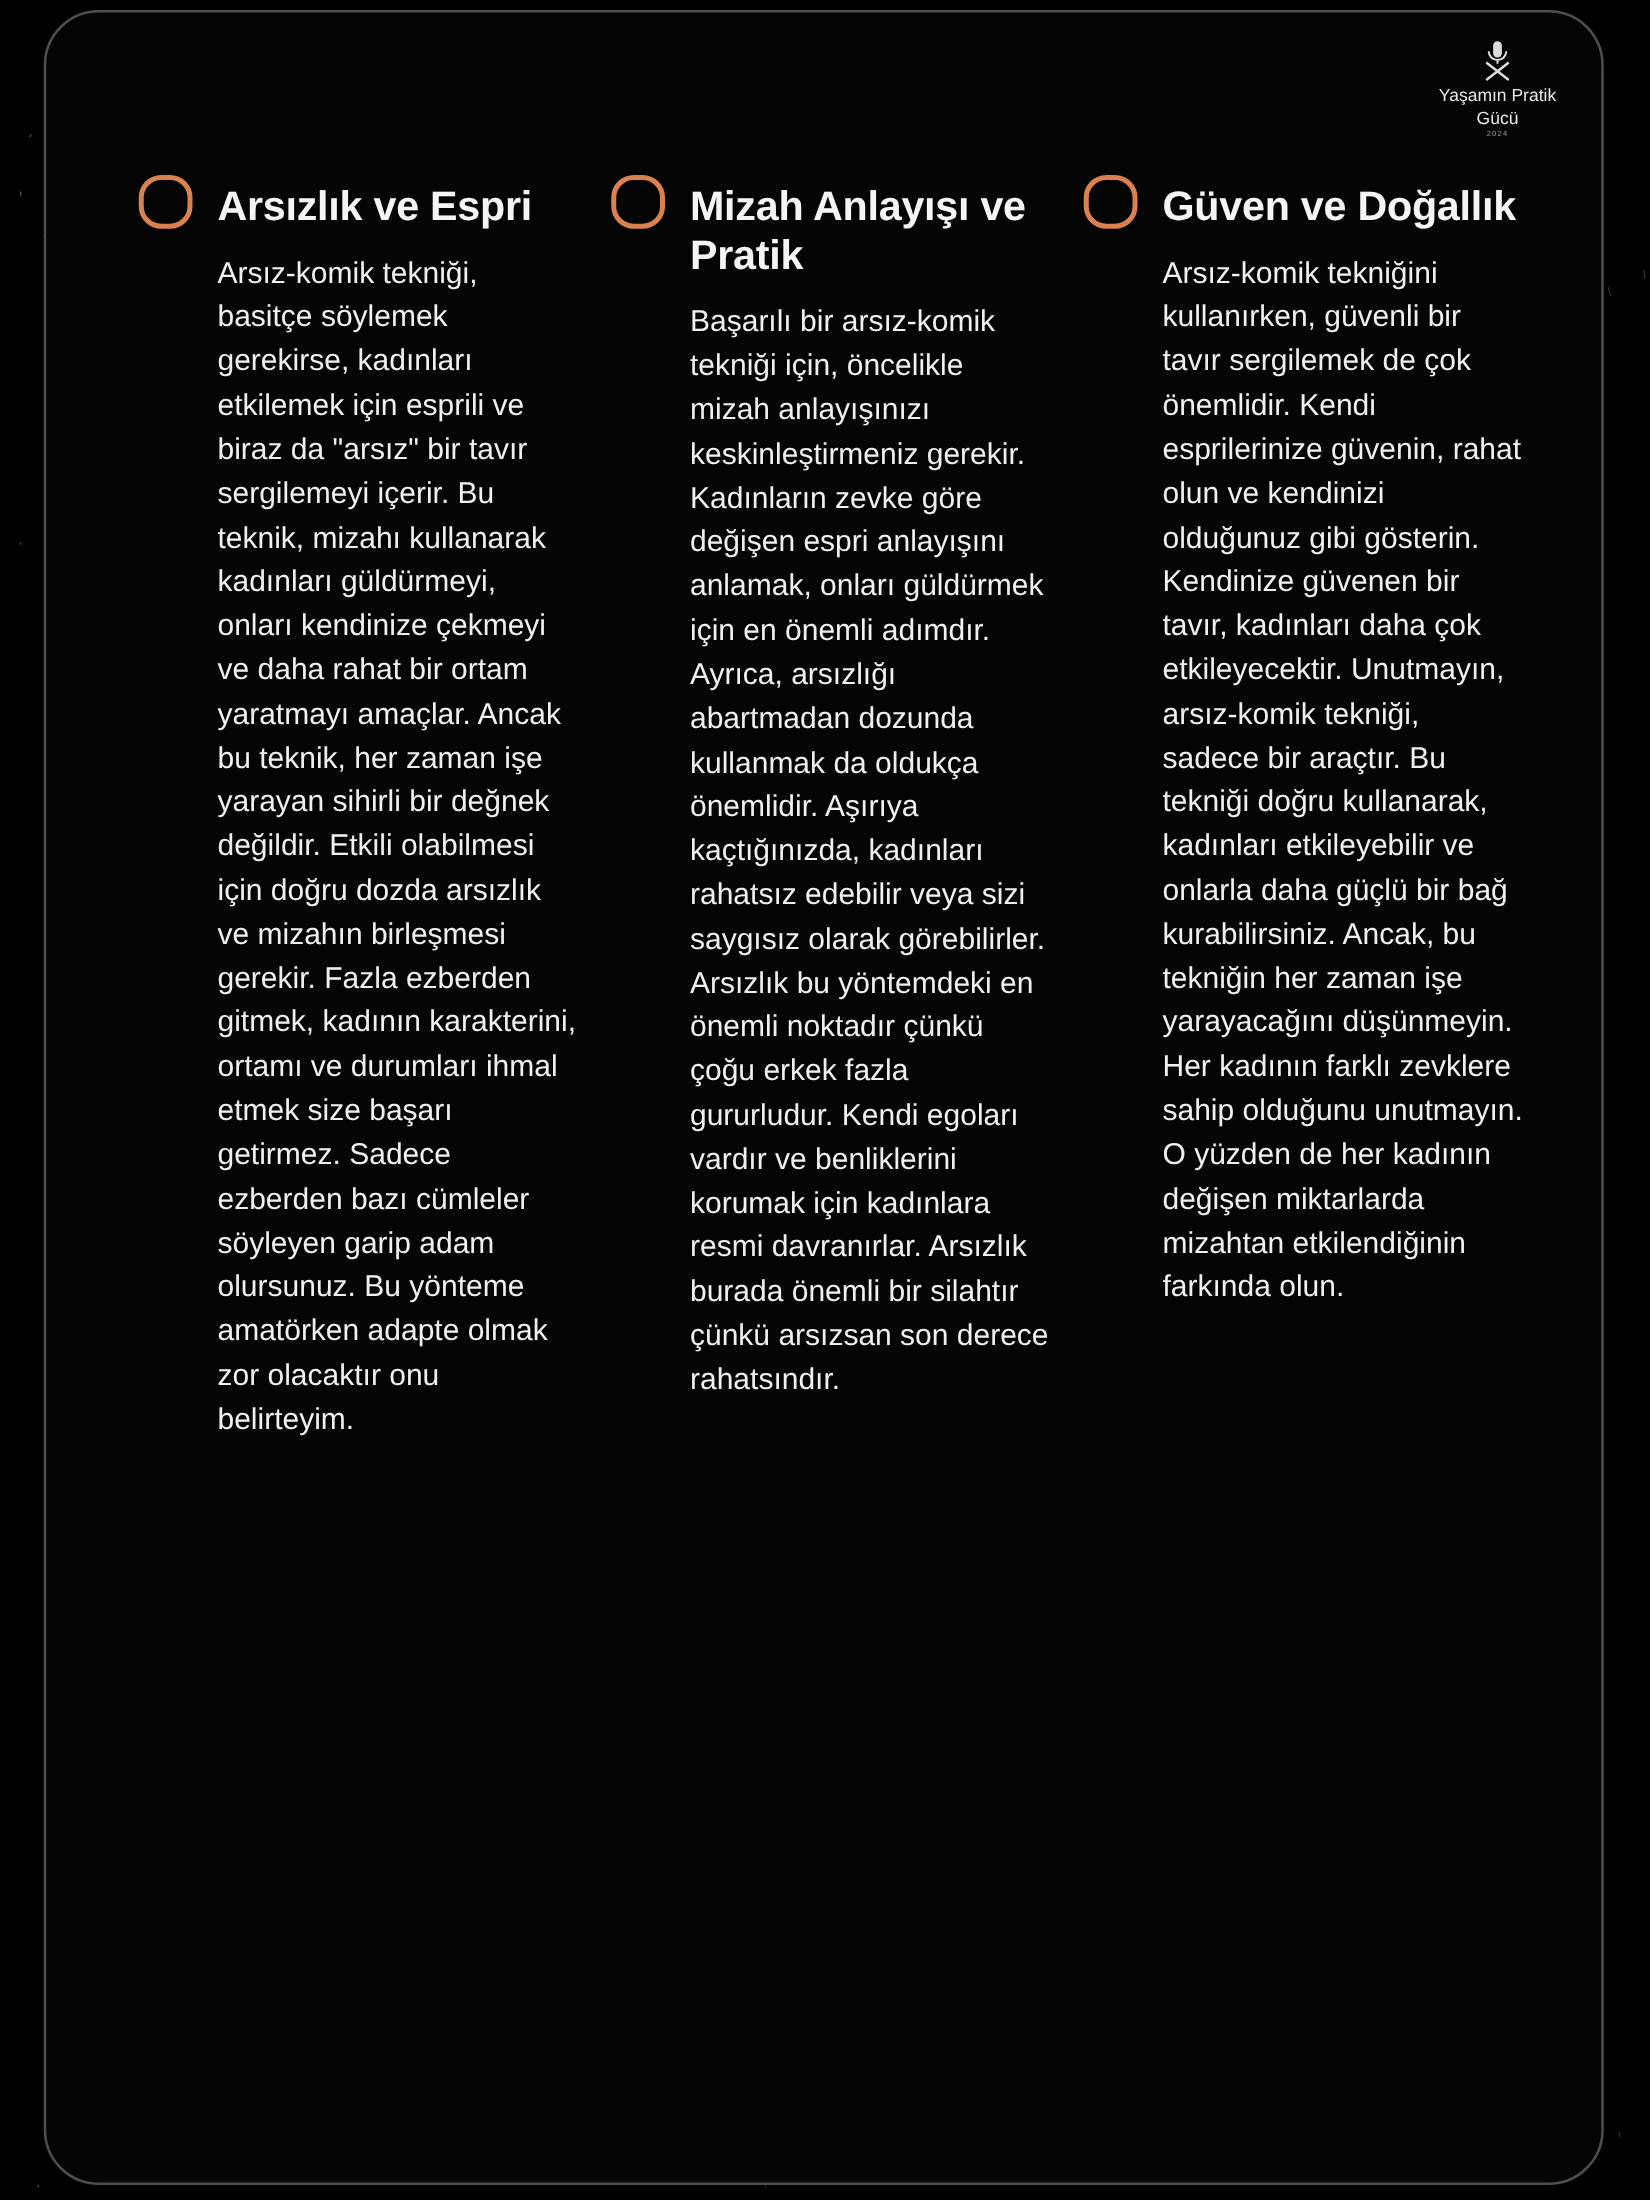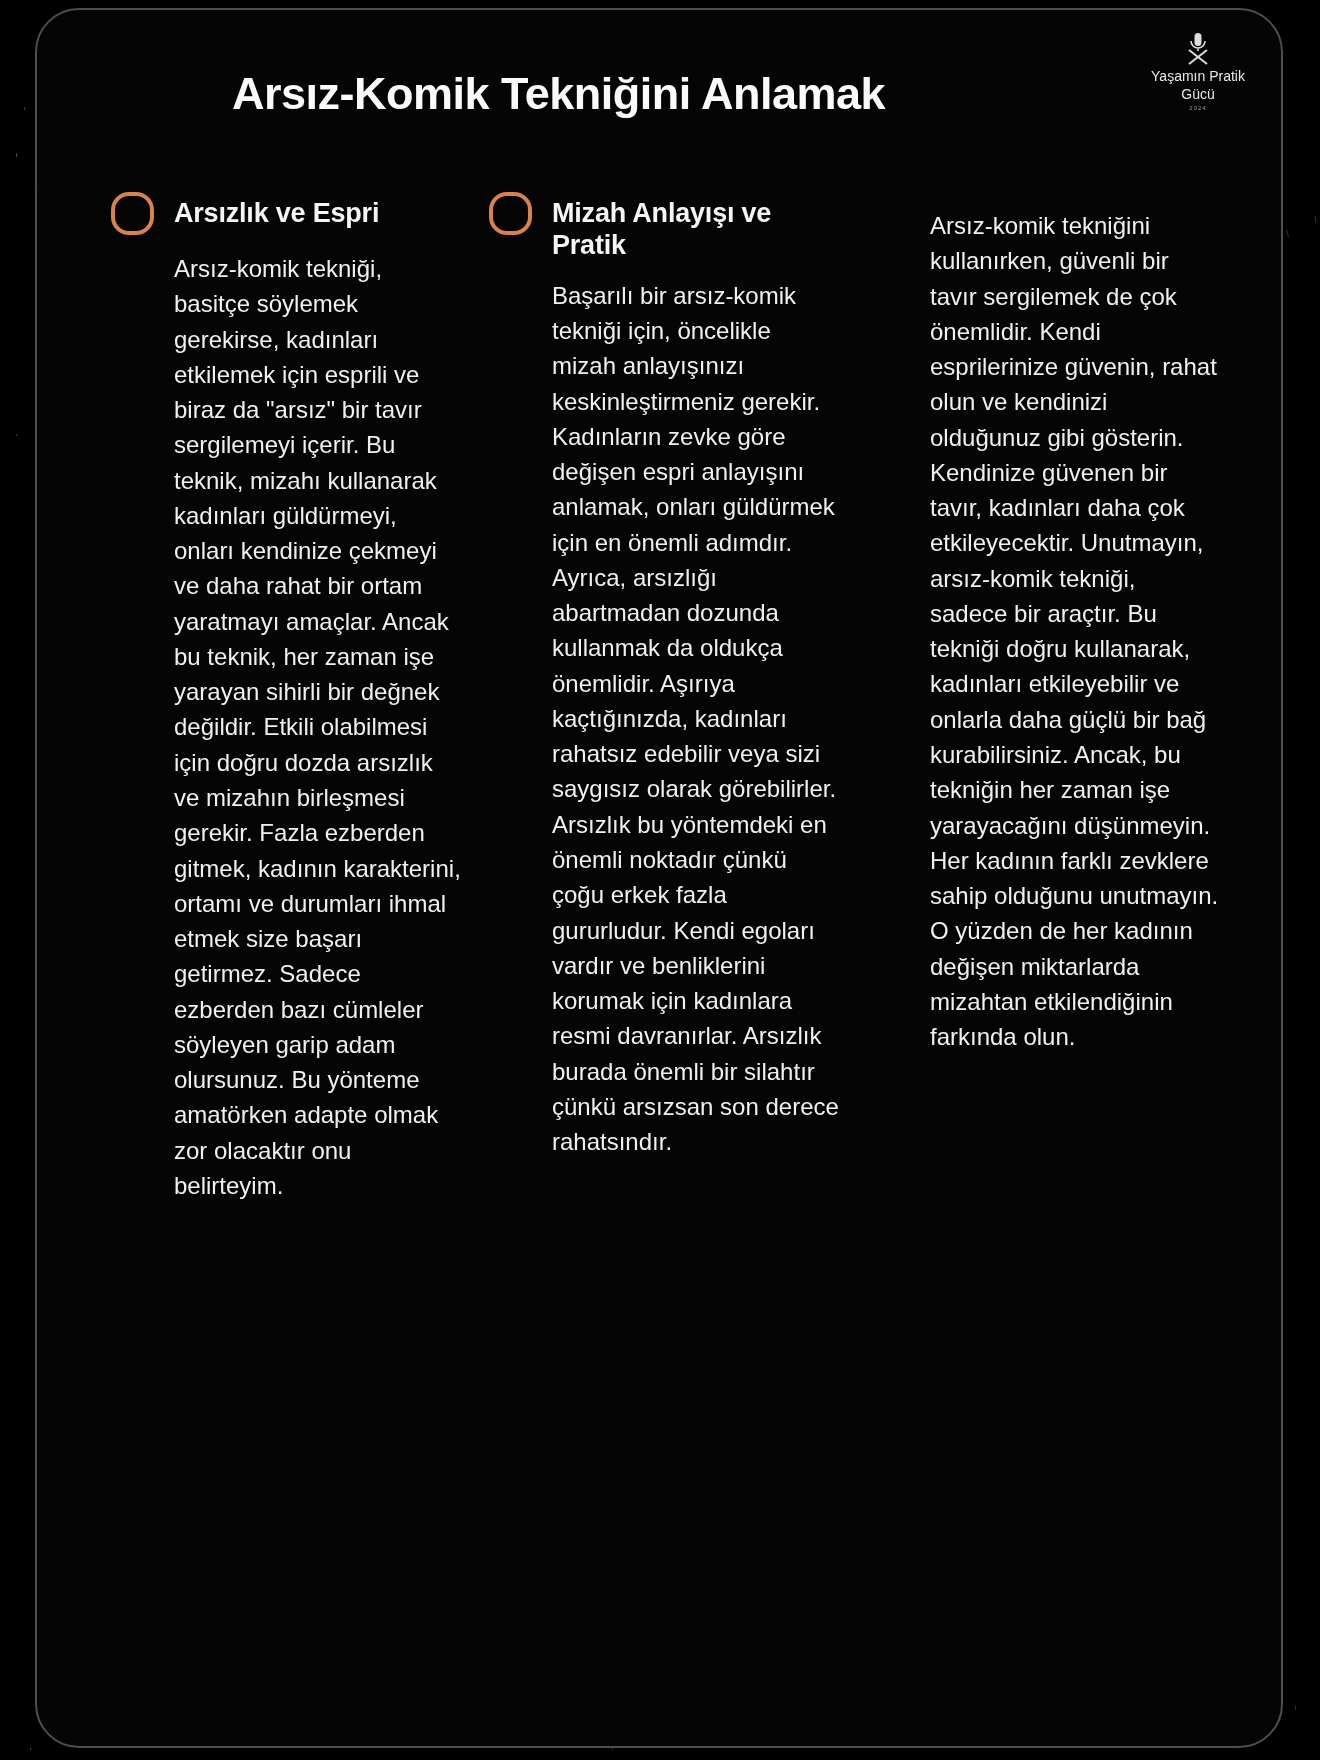--- a/index.html
+++ b/index.html
@@ -59,21 +59,21 @@
   .col-head { display: flex; align-items: flex-start; gap: 20px; }
   .bullet-circle {
     flex: 0 0 auto;
     width: 43px;
     height: 43px;
     border: 4px solid #d9824f;
     border-radius: 42%;
     margin-top: 0px;
   }
   .col-heading {
-    font-size: 27px;
+    font-size: 33px;
     font-weight: bold;
     line-height: 1.18;
     color: #f5f5f5;
     padding-top: 6px;
     letter-spacing: -0.2px;
   }
   .col-body {
     margin-left: 63px;
     margin-top: 16px;
     font-size: 24px;
@@ -233,21 +233,20 @@
       <div class="speck" style="left: 147px; top: 315px; width: 2px; height: 8px; opacity: 0.25; transform: rotate(-11deg);"></div>
       <div class="speck" style="left: 1114px; top: 252px; width: 1px; height: 4px; opacity: 0.08; transform: rotate(-2deg);"></div>
       <div class="speck" style="left: 578px; top: 431px; width: 1px; height: 4px; opacity: 0.15; transform: rotate(-10deg);"></div>
       <div class="speck" style="left: 238px; top: 817px; width: 1px; height: 6px; opacity: 0.1; transform: rotate(-9deg);"></div>
       <div class="speck" style="left: 195px; top: 1420px; width: 1px; height: 3px; opacity: 0.17; transform: rotate(12deg);"></div>
       <div class="speck" style="left: 425px; top: 1264px; width: 1px; height: 4px; opacity: 0.19; transform: rotate(-11deg);"></div>
       <div class="speck" style="left: 113px; top: 984px; width: 2px; height: 3px; opacity: 0.32; transform: rotate(-15deg);"></div>
     </div>
 
   <div class="card">
-    <h1 class="page-title">Arsız-Komik Tekniğini Anlamak</h1>
 
     <div class="brand">
       <svg class="brand-icon" width="30" height="34" viewBox="0 0 30 34" fill="none" xmlns="http://www.w3.org/2000/svg">
         <rect x="11.5" y="1" width="7" height="13" rx="3.5" fill="#ddd"></rect>
         <path d="M8 9 a7 7 0 0 0 14 0" stroke="#ddd" stroke-width="1.6" fill="none"></path>
         <line x1="15" y1="16.5" x2="15" y2="19" stroke="#ddd" stroke-width="1.6"></line>
         <line x1="6" y1="18" x2="24" y2="32" stroke="#ddd" stroke-width="2"></line>
         <line x1="24" y1="18" x2="6" y2="32" stroke="#ddd" stroke-width="2"></line>
       </svg>
       <div class="brand-name">Yaşamın Pratik
@@ -267,18 +266,22 @@
 
       <div class="column">
         <div class="col-head">
           <div class="bullet-circle"></div>
           <div class="col-heading">Mizah Anlayışı ve Pratik</div>
         </div>
         <div class="col-body">Başarılı bir arsız-komik tekniği için, öncelikle mizah anlayışınızı keskinleştirmeniz gerekir. Kadınların zevke göre değişen espri anlayışını anlamak, onları güldürmek için en önemli adımdır. Ayrıca, arsızlığı abartmadan dozunda kullanmak da oldukça önemlidir. Aşırıya kaçtığınızda, kadınları rahatsız edebilir veya sizi saygısız olarak görebilirler. Arsızlık bu yöntemdeki en önemli noktadır çünkü çoğu erkek fazla gururludur. Kendi egoları vardır ve benliklerini korumak için kadınlara resmi davranırlar. Arsızlık burada önemli bir silahtır çünkü arsızsan son derece rahatsındır.</div>
       </div>
 
       <div class="column">
+        <div class="col-head">
+          <div class="bullet-circle"></div>
+          <div class="col-heading">Güven ve Doğallık</div>
+        </div>
         <div class="col-body">Arsız-komik tekniğini kullanırken, güvenli bir tavır sergilemek de çok önemlidir. Kendi esprilerinize güvenin, rahat olun ve kendinizi olduğunuz gibi gösterin. Kendinize güvenen bir tavır, kadınları daha çok etkileyecektir. Unutmayın, arsız-komik tekniği, sadece bir araçtır. Bu tekniği doğru kullanarak, kadınları etkileyebilir ve onlarla daha güçlü bir bağ kurabilirsiniz. Ancak, bu tekniğin her zaman işe yarayacağını düşünmeyin. Her kadının farklı zevklere sahip olduğunu unutmayın. O yüzden de her kadının değişen miktarlarda mizahtan etkilendiğinin farkında olun.</div>
       </div>
 
     </div>
   </div>
 </div>
 
 </body></html>

